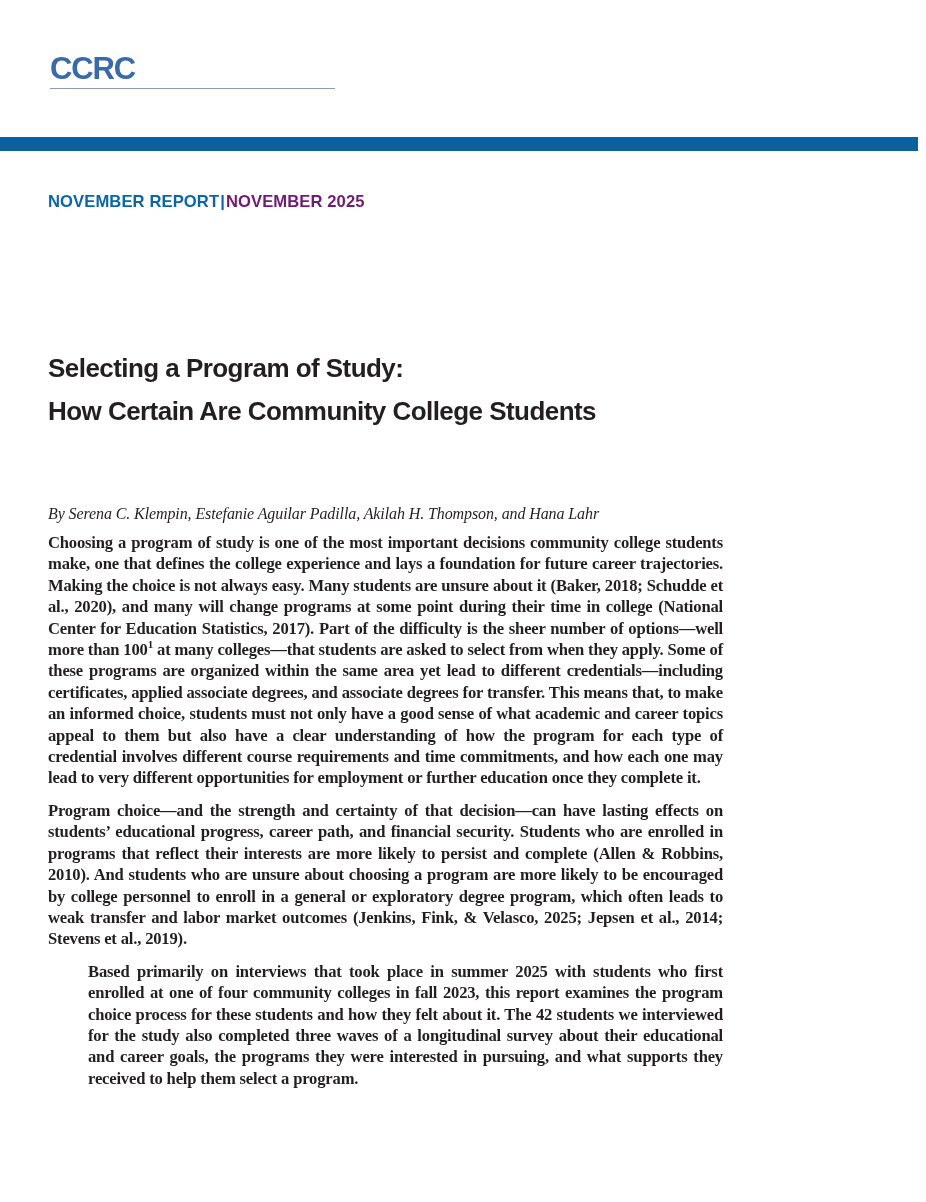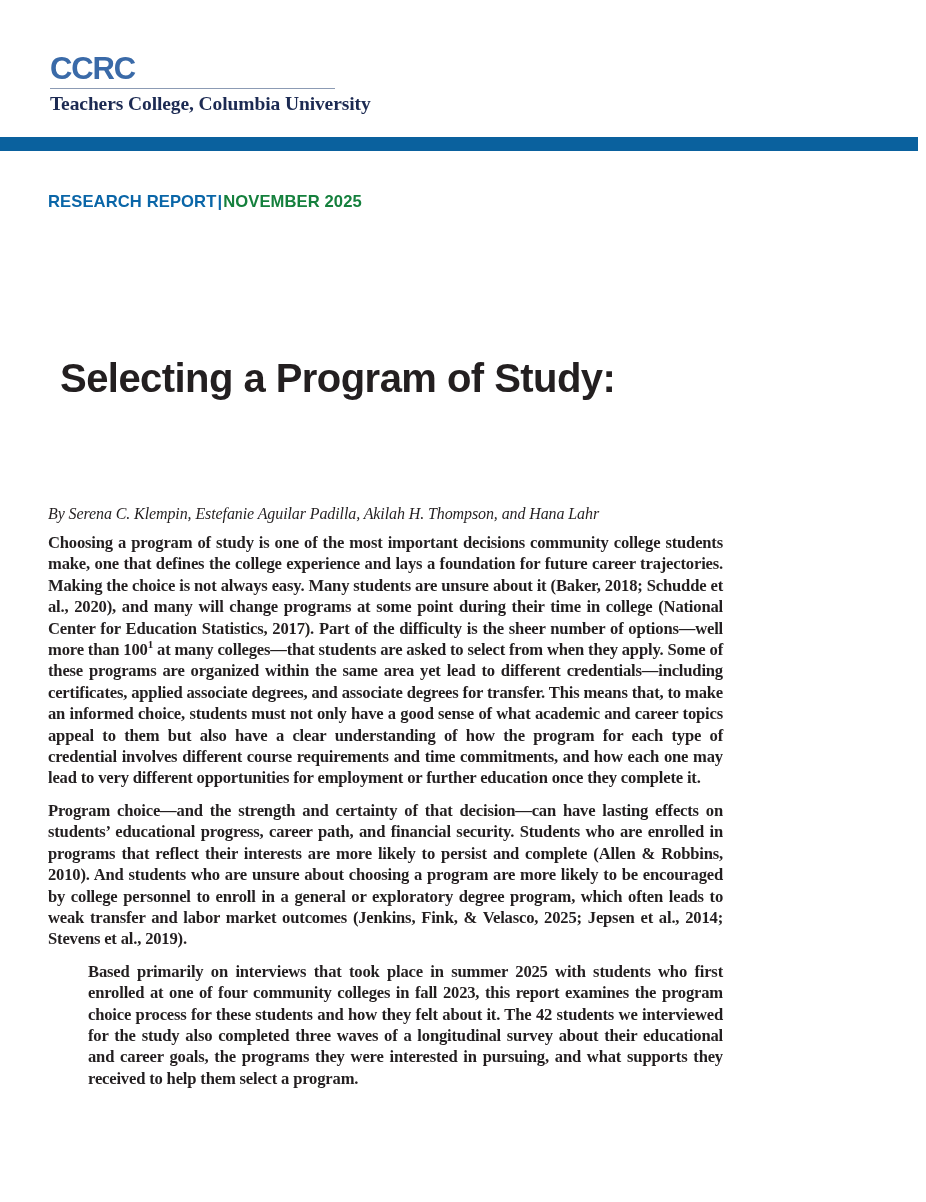--- a/index.html
+++ b/index.html
@@ -78,35 +78,34 @@
     left: 48px;
     top: 192px;
     font-family: "Liberation Sans", sans-serif;
     font-weight: bold;
     font-size: 16.6px;
     letter-spacing: 0.1px;
     white-space: nowrap;
   }
   .kicker .k-label { color: #0a66a8; }
   .kicker .k-pipe  { color: #0a66a8; padding: 0 1px; }
-  .kicker .k-date  { color: #15803d; }
+  .kicker .k-date  { color: #701a75; }
 
   
   .title {
     position: absolute;
     left: 48px;
     top: 330px;
     width: 830px;
     font-family: "Liberation Sans", sans-serif;
     font-weight: bold;
-    font-size: 40px;
+    font-size: 26px;
     line-height: 43px;
     letter-spacing: -0.55px;
     color: #231f20;
-    margin-left: 12px;
   }
   .title .tline { display: block; }
 
   
   .byline {
     position: absolute;
     left: 48px;
     top: 485px;
     font-family: "Liberation Serif", serif;
     font-style: italic;
@@ -142,31 +141,31 @@
   }
 </style>
 </head>
 <body>
 
 <div class="logo-block">
   <div class="logo-top">
     <div class="logo-ccrc">CCRC</div>
   </div>
   <div class="logo-rule"></div>
-  <div class="logo-sub">Teachers College, Columbia University</div>
 </div>
 
 <div class="blue-bar"></div>
 
 <div class="kicker">
-  <span class="k-label">RESEARCH REPORT</span><span class="k-pipe">|</span><span class="k-date">NOVEMBER 2025</span>
+  <span class="k-label">NOVEMBER REPORT</span><span class="k-pipe">|</span><span class="k-date">NOVEMBER 2025</span>
 </div>
 
 <h1 class="title">
   <span class="tline">Selecting a Program of Study:</span>
+  <span class="tline">How Certain Are Community College Students</span>
 </h1>
 
 <div class="byline">By Serena C. Klempin, Estefanie Aguilar Padilla, Akilah H. Thompson, and Hana Lahr</div>
 
 <div class="body-copy">
   <p><span>Choosing a program of study is one of the most important decisions community college students make, one that defines the college experience and lays a foundation for future career trajectories. Making the choice is not always easy. Many students are unsure about it (Baker, 2018; Schudde et al., 2020), and many will change programs at some point during their time in college (National Center for Education Statistics, 2017). Part of the difficulty is the sheer number of options—well more than 100</span><span class="fn-ref">1</span><span> at many colleges—that students are asked to select from when they apply. Some of these programs are organized within the same area yet lead to different credentials—including certificates, applied associate degrees, and associate degrees for transfer. This means that, to make an informed choice, students must not only have a good sense of what academic and career topics appeal to them but also have a clear understanding of how the program for each type of credential involves different course requirements and time commitments, and how each one may lead to very different opportunities for employment or further education once they complete it.</span></p>
   <p>Program choice—and the strength and certainty of that decision—can have lasting effects on students’ educational progress, career path, and financial security. Students who are enrolled in programs that reflect their interests are more likely to persist and complete (Allen &amp; Robbins, 2010). And students who are unsure about choosing a program are more likely to be encouraged by college personnel to enroll in a general or exploratory degree program, which often leads to weak transfer and labor market outcomes (Jenkins, Fink, &amp; Velasco, 2025; Jepsen et al., 2014; Stevens et al., 2019).</p>
   <p>Based primarily on interviews that took place in summer 2025 with students who first enrolled at one of four community colleges in fall 2023, this report examines the program choice process for these students and how they felt about it. The 42 students we interviewed for the study also completed three waves of a longitudinal survey about their educational and career goals, the programs they were interested in pursuing, and what supports they received to help them select a program.</p>
 </div>
 

